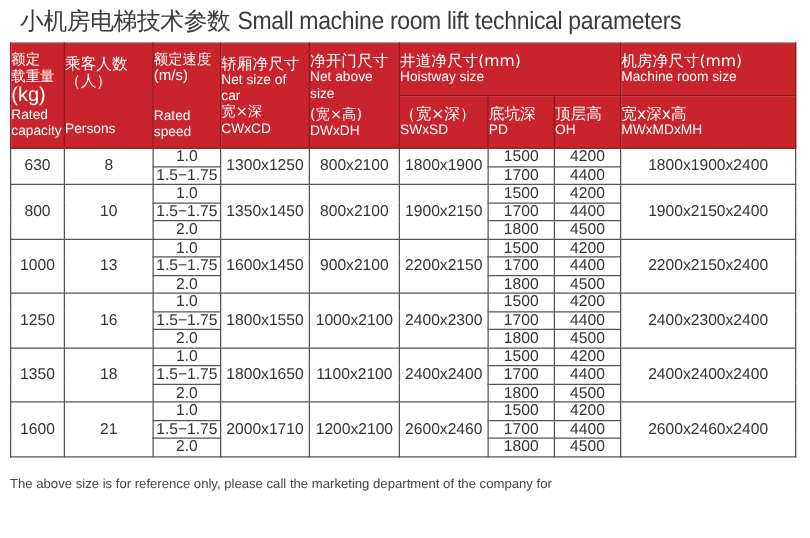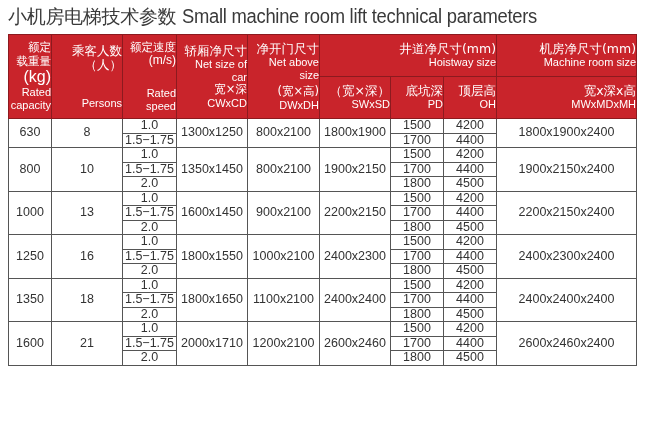--- a/index.html
+++ b/index.html
@@ -1,21 +1,21 @@
 <!DOCTYPE html>
 <html><head>
   <meta charset="utf-8">
   <style>
     html, body { margin: 0; padding: 0; background: #ffffff; }
     body { width: 648px; height: 430px; position: relative; overflow: hidden; font-family: "Liberation Sans", "DejaVu Sans", sans-serif; color: #333; }
-    .title { position: absolute; left: 8px; top: 4px; font-size: 20px; color: #3a3a3a; white-space: nowrap; letter-spacing: -0.3px; }
+    .title { position: absolute; left: 16px; top: 4px; font-size: 20px; color: #3a3a3a; white-space: nowrap; letter-spacing: -0.3px; }
     .title .zh { font-family: "DejaVu Sans", sans-serif; font-size: 19px; }
     .title .en { font-family: "Liberation Sans", sans-serif; font-size: 20px; margin-left: 6px; transform: scaleX(0.92); display: inline-block; transform-origin: left center; }
     table.spec { position: absolute; left: 8px; top: 34px; border-collapse: collapse; table-layout: fixed; width: 628px; }
-    table.spec th { background: #c9242b; color: #fff; font-weight: normal; border: 1px solid #8c1a1f; text-align: right; vertical-align: middle; padding: 0; line-height: 1.15; }
+    table.spec th { background: #c9242b; color: #fff; font-weight: normal; border: 1px solid #8c1a1f; text-align: left; vertical-align: middle; padding: 0; line-height: 1.15; }
     table.spec td { border: 1px solid #555; text-align: center; vertical-align: middle; padding: 0; font-size: 12.5px; color: #333; height: 13.5px; line-height: 13.5px; white-space: nowrap; }
     .h-zh { font-family: "DejaVu Sans", sans-serif; font-size: 11.5px; display: block; }
     .h-en { font-size: 11px; display: block; }
     .h-zh-big { font-family: "DejaVu Sans", sans-serif; font-size: 12.5px; display: block; }
     .footnote { position: absolute; left: 8px; top: 379px; width: 630px; }
     .footnote .zh { font-family: "DejaVu Sans", sans-serif; font-size: 9.5px; color: #444; line-height: 13px; }
     .footnote .en { font-size: 10.5px; color: #444; line-height: 12px; margin-top: 2px; }
   </style>
 </head>
 <body>
@@ -221,13 +221,14 @@
     </tr>
     <tr>
       <td>2.0</td>
       <td>1800</td>
       <td>4500</td>
     </tr>
   </tbody>
 </table>
 
 <div class="footnote">
+  <div class="en">The above size is for reference only, please call the marketing department of the company for</div>
 </div>
 
 </body></html>

